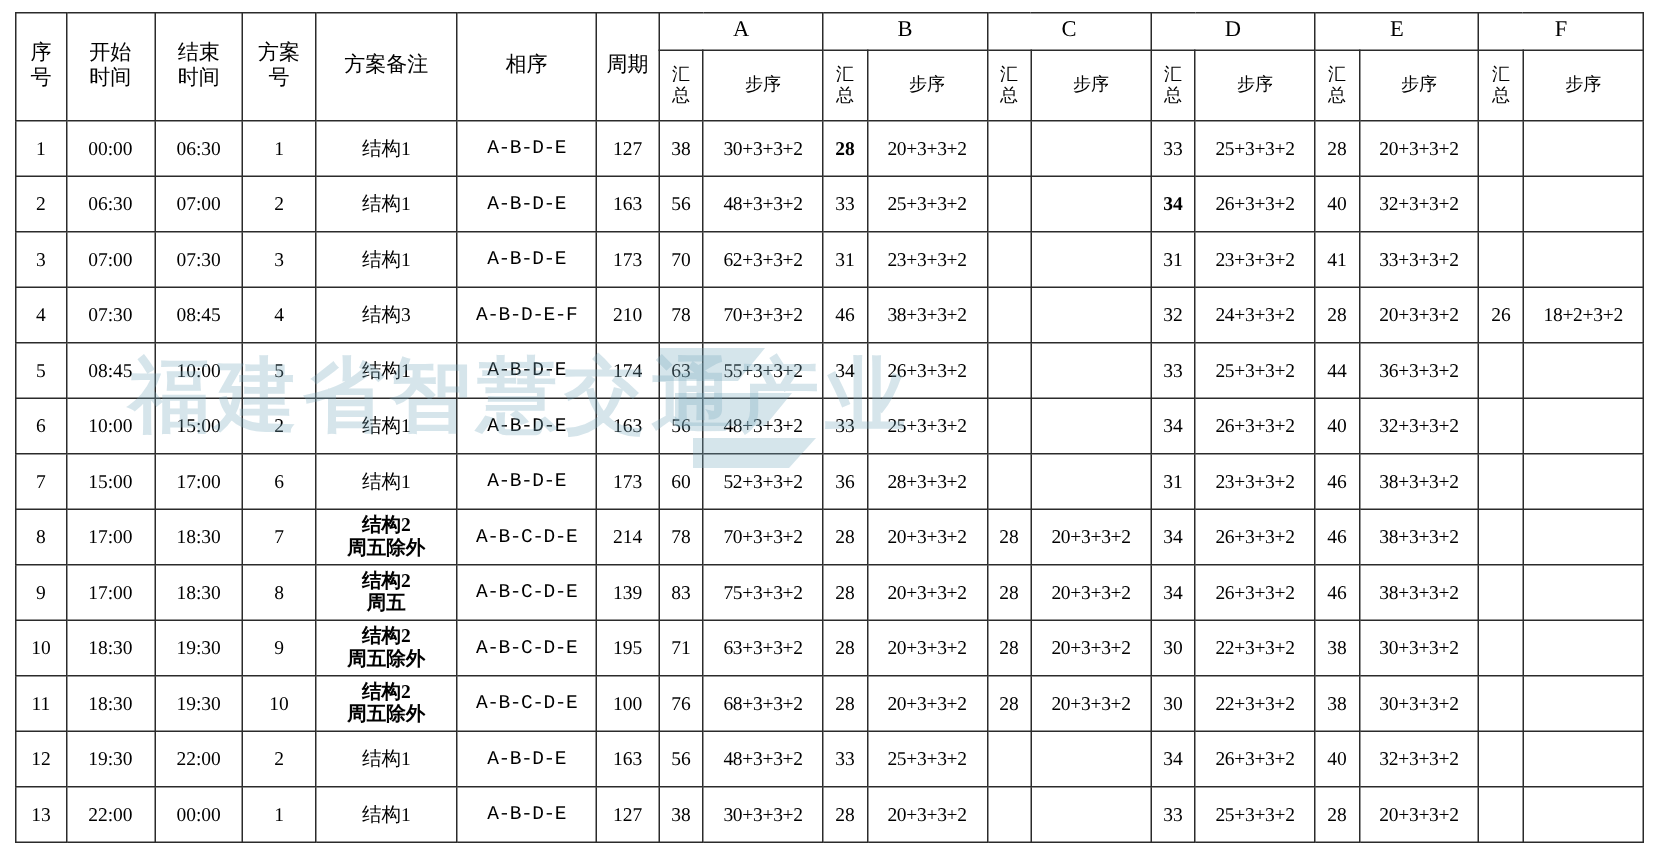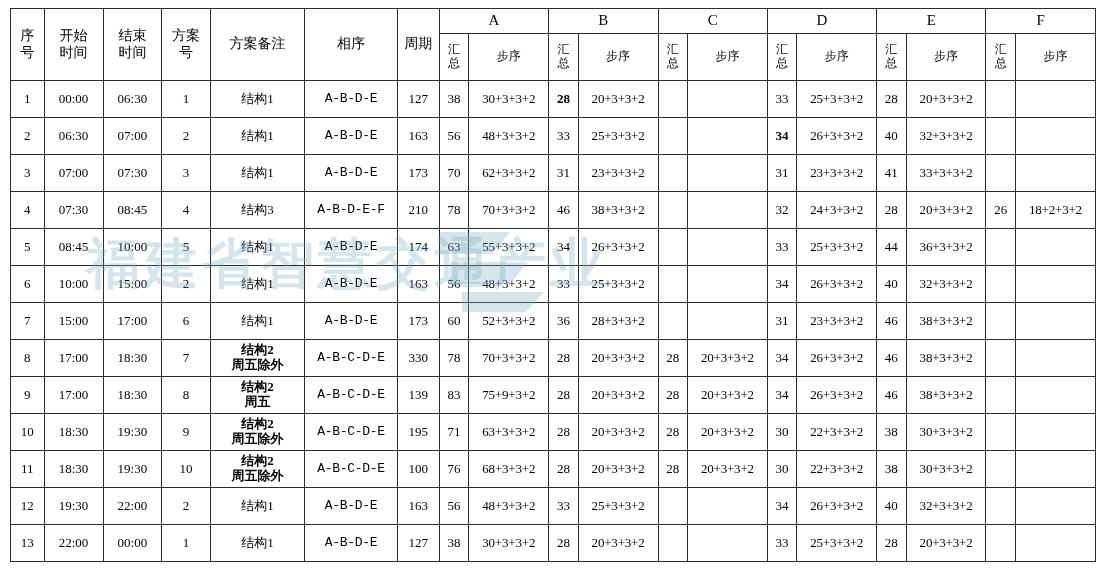--- a/index.html
+++ b/index.html
@@ -377,21 +377,21 @@
         <tr>
           <td class="seq">8</td>
           <td>17:00</td>
           <td>18:30</td>
           <td>7</td>
           <td class="note2">
             <div>结构2</div>
             <div>周五除外</div>
           </td>
           <td class="phase">A-B-C-D-E</td>
-          <td>330</td>
+          <td>214</td>
           <td>78</td>
           <td class="small">70+3+3+2</td>
           <td>28</td>
           <td class="small">20+3+3+2</td>
           <td>28</td>
           <td class="small">20+3+3+2</td>
           <td>34</td>
           <td class="small">26+3+3+2</td>
           <td>46</td>
           <td class="small">38+3+3+2</td>
@@ -403,21 +403,21 @@
           <td>17:00</td>
           <td>18:30</td>
           <td>8</td>
           <td class="note2">
             <div>结构2</div>
             <div>周五</div>
           </td>
           <td class="phase">A-B-C-D-E</td>
           <td>139</td>
           <td>83</td>
-          <td class="small">75+9+3+2</td>
+          <td class="small">75+3+3+2</td>
           <td>28</td>
           <td class="small">20+3+3+2</td>
           <td>28</td>
           <td class="small">20+3+3+2</td>
           <td>34</td>
           <td class="small">26+3+3+2</td>
           <td>46</td>
           <td class="small">38+3+3+2</td>
           <td></td>
           <td class="small"></td>

